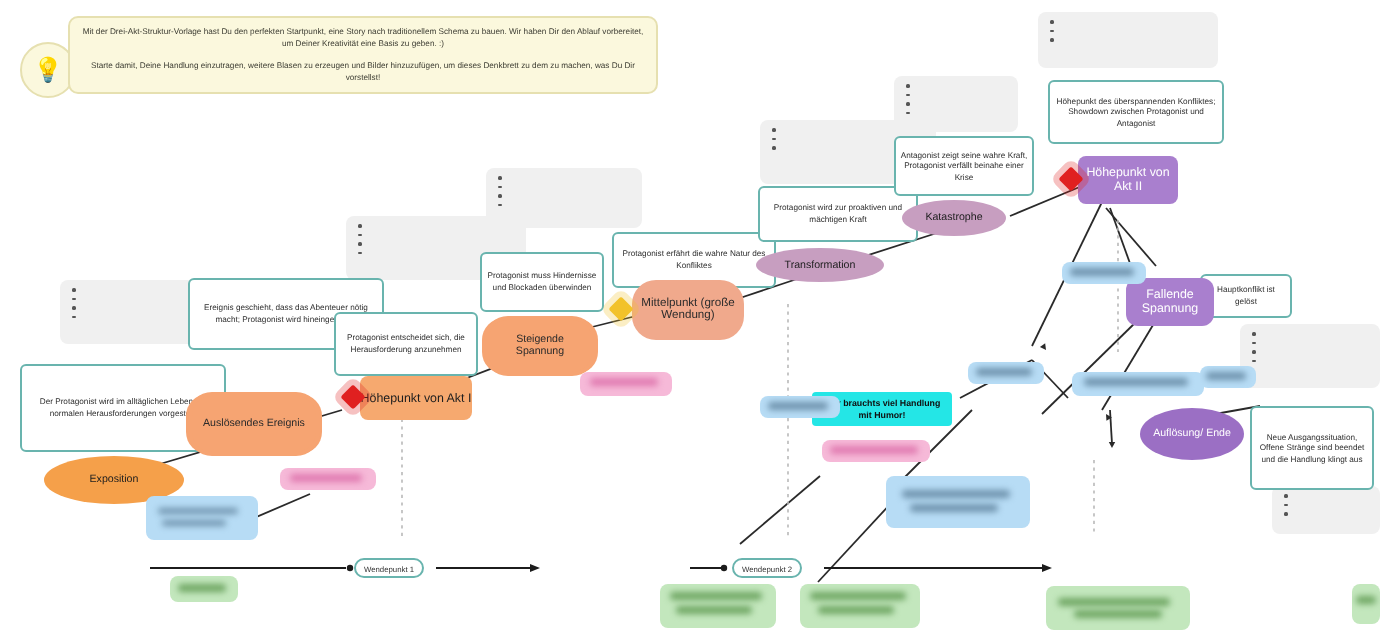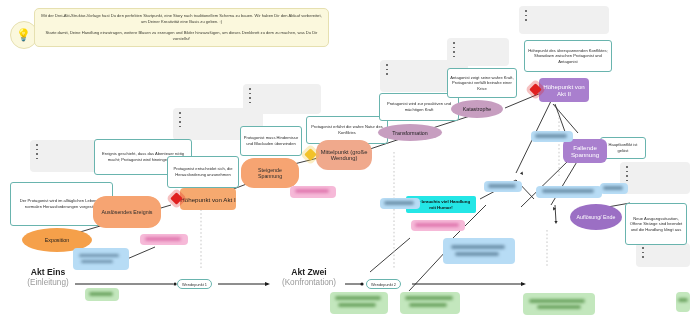--- a/index.html
+++ b/index.html
@@ -318,28 +318,20 @@
       <line x1="412" y1="284" x2="524" y2="284"></line>
     </g>
     <g fill="#1c1c1c">
       <circle cx="175" cy="284" r="1.6"></circle>
       <polygon points="270,284 265,282 265,286"></polygon>
       <circle cx="362" cy="284" r="1.6"></circle>
       <polygon points="526,284 521,282 521,286"></polygon>
     </g>
   </svg>
 
-  <div class="act" style="left:16px;top:268px;width:64px;">
-    <div class="t1">Akt Eins</div>
-    <div class="t2">(Einleitung)</div>
-  </div>
-  <div class="act" style="left:270px;top:268px;width:78px;">
-    <div class="t1">Akt Zwei</div>
-    <div class="t2">(Konfrontation)</div>
-  </div>
 
   <div class="tp" style="left:177px;top:279px;">
     <span>Wendepunkt 1</span>
   </div>
   <div class="tp" style="left:366px;top:279px;">
     <span>Wendepunkt 2</span>
   </div>
 
 </div>
 

